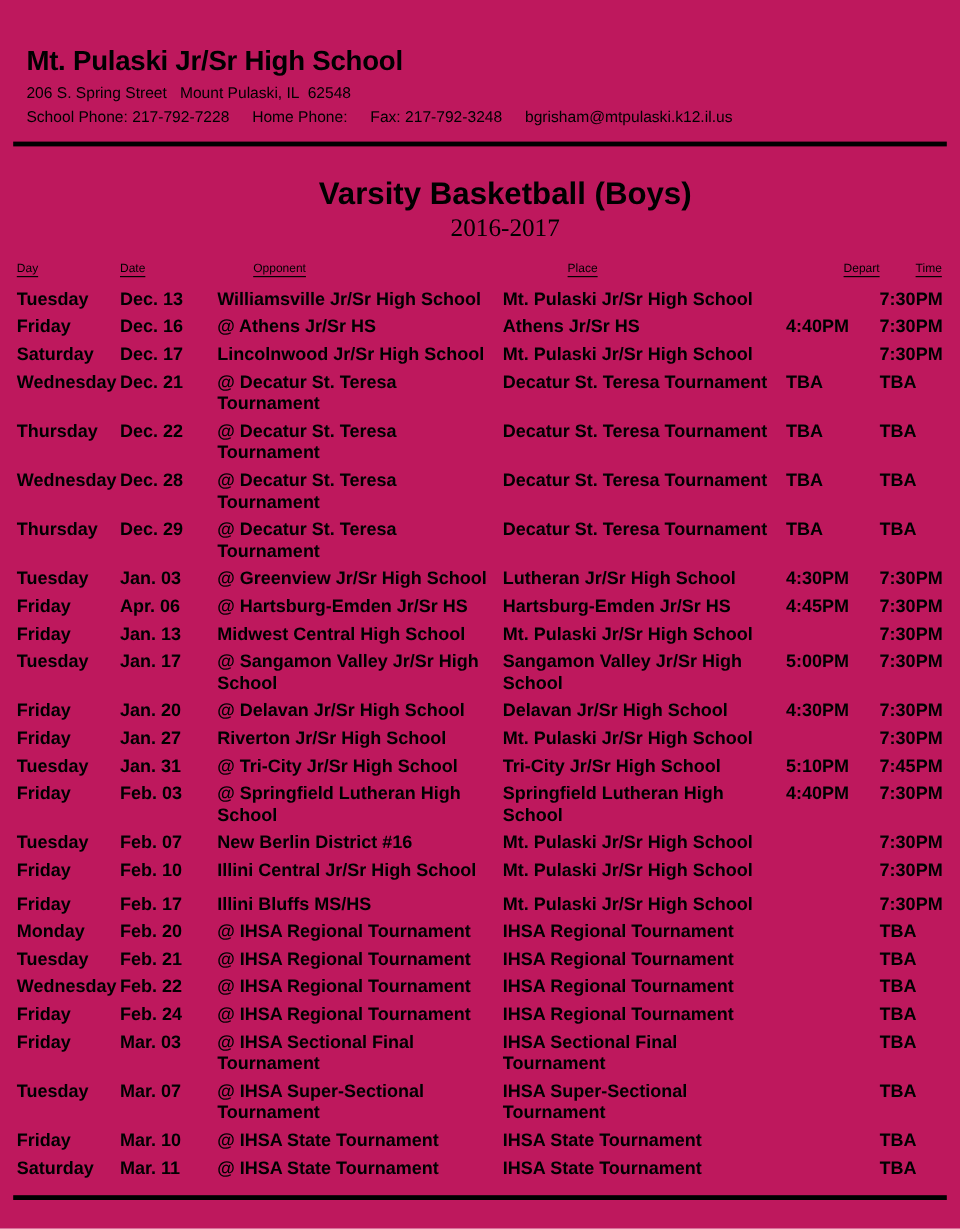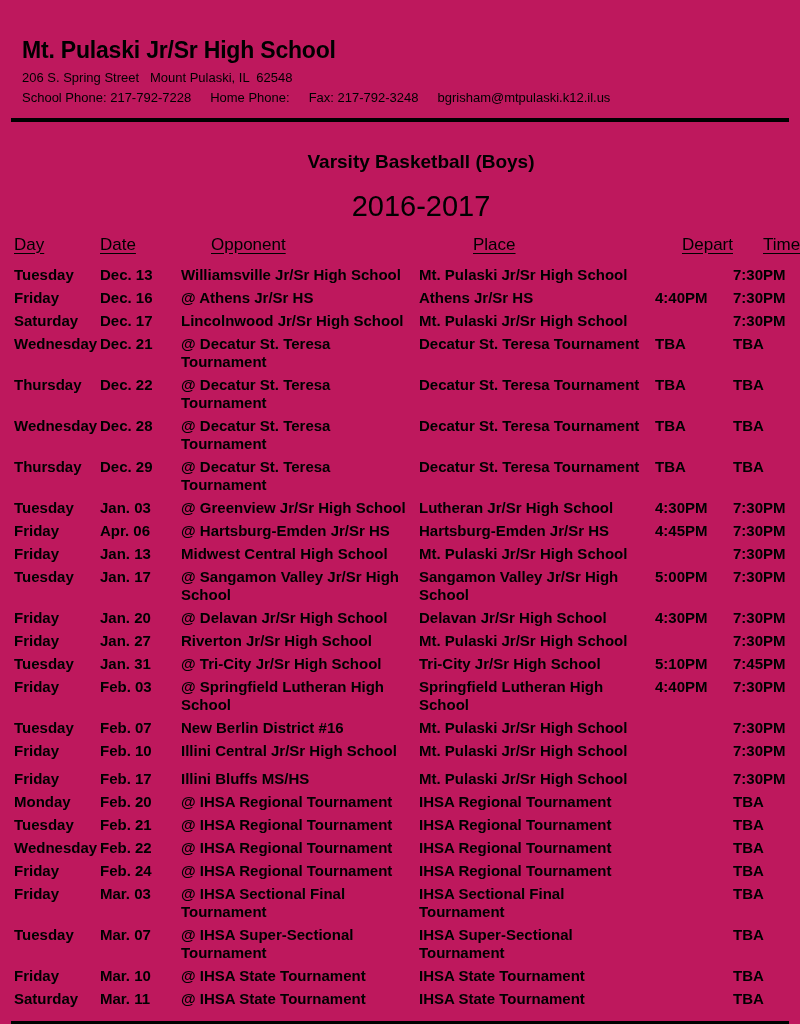--- a/index.html
+++ b/index.html
@@ -15,28 +15,28 @@
   .letterhead { padding: 38px 0 0 22px; }
   .school-name { margin: 0; font-size: 23px; font-weight: bold; line-height: 25px; letter-spacing: -0.2px; }
   .address { margin-top: 7px; font-size: 13px; line-height: 15px; white-space: pre; }
   .contact { margin-top: 5px; font-size: 13px; line-height: 15px; }
   .contact span { margin-right: 19px; }
   .contact span:last-child { margin-right: 0; }
   .rule { height: 4px; background: #000; margin: 13px 11px 0 11px; }
 
   
   .title-block { margin-top: 27px; width: 758px; padding-left: 42px; text-align: center; }
-  .title-main { font-size: 19px; font-weight: bold; line-height: 25px; }
-  .title-season { font-size: 29px; font-weight: normal; line-height: 24px; margin-top: 20px; }
+  .title-main { font-size: 26px; font-weight: bold; line-height: 25px; }
+  .title-season { font-size: 21px; font-weight: normal; line-height: 24px; margin-top: 4px; font-family: Liberation Serif, serif; }
 
   
   table.schedule { border-collapse: collapse; table-layout: fixed; width: 776px; margin: 17px 0 0 12px; }
   col.c-day { width: 88px; } col.c-date { width: 81px; } col.c-opp { width: 238px; }
   col.c-place { width: 236px; } col.c-depart { width: 78px; } col.c-time { width: 55px; }
-  th { font-size: 17px; font-weight: normal; text-align: left; vertical-align: top; padding: 0 0 11px 0; }
+  th { font-size: 10px; font-weight: normal; text-align: left; vertical-align: top; padding: 0 0 11px 0; }
   th .hdr { text-decoration: underline; text-underline-offset: 3px; }
   th.h-day { padding-left: 2px; }
   th.h-opp { padding-left: 30px; }
   th.h-place { padding-left: 54px; }
   th.h-depart { padding-left: 23px; text-align: right; }
   th.h-time { padding-left: 30px; }
   td {
     font-size: 15px; font-weight: bold; line-height: 18px;
     vertical-align: top; padding: 0 2px 5px 0;
     white-space: pre-line; overflow: hidden;

